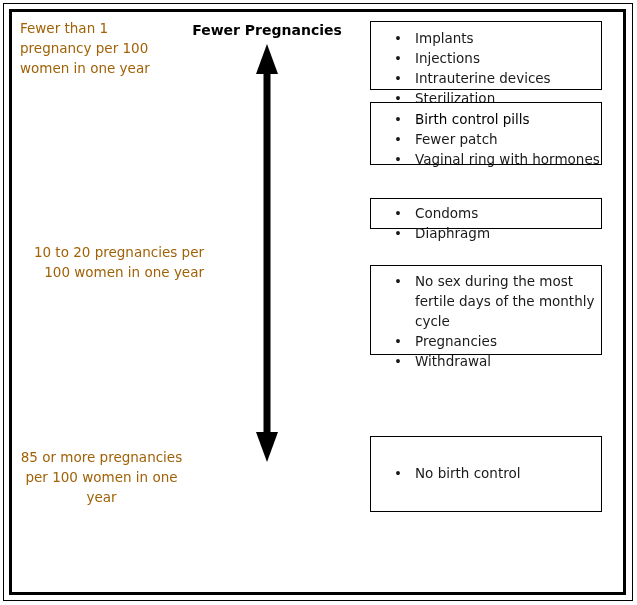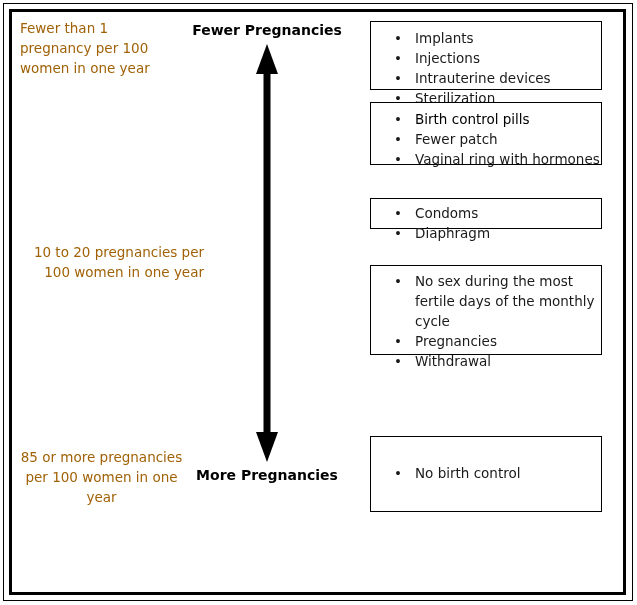--- a/index.html
+++ b/index.html
@@ -140,21 +140,20 @@
   <div class="frame-inner"></div>
 
   <div class="scale-label top">Fewer than 1 pregnancy per 100 women in one year</div>
 
   <div class="scale-label middle">10 to 20 pregnancies per 100 women in one year</div>
 
   <div class="scale-label bottom">85 or more pregnancies per 100 women in one year</div>
 
   <div class="axis-heading fewer">Fewer Pregnancies</div>
 
-  <div class="axis-heading more">More Pregnancies</div>
 
   <div class="arrow">
     <svg width="38" height="418" viewBox="0 0 38 418" xmlns="http://www.w3.org/2000/svg">
       <polygon points="19,0 30,30 8,30" fill="#000000"></polygon>
       <rect x="15.5" y="26" width="7" height="366" fill="#000000"></rect>
       <polygon points="19,418 30,388 8,388" fill="#000000"></polygon>
     </svg>
   </div>
 
   <div class="option-box box-1">

